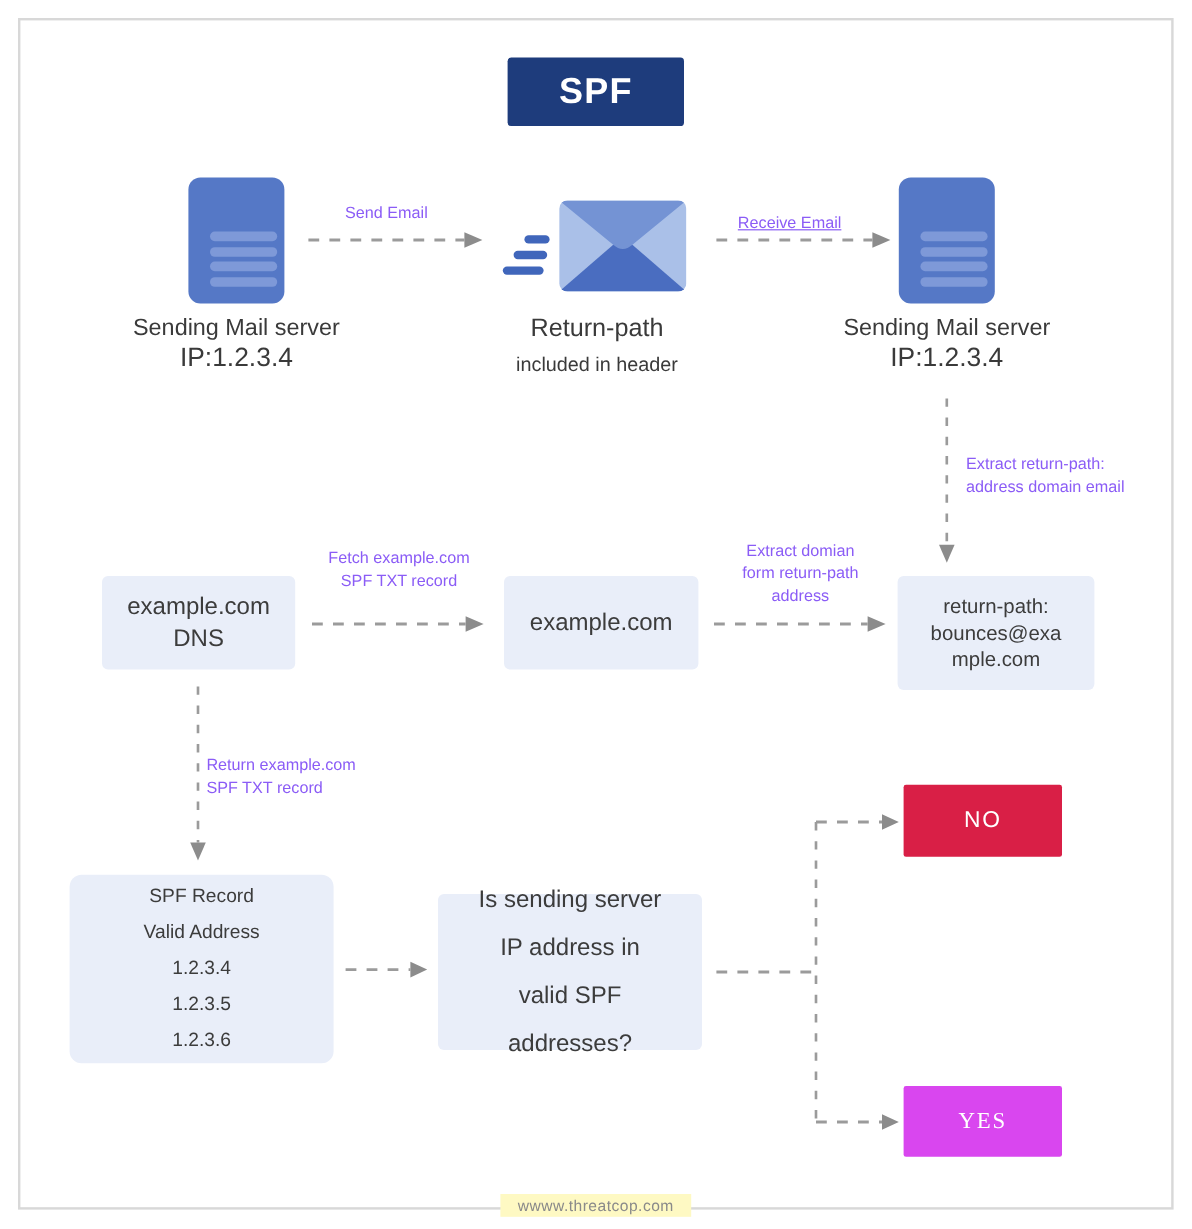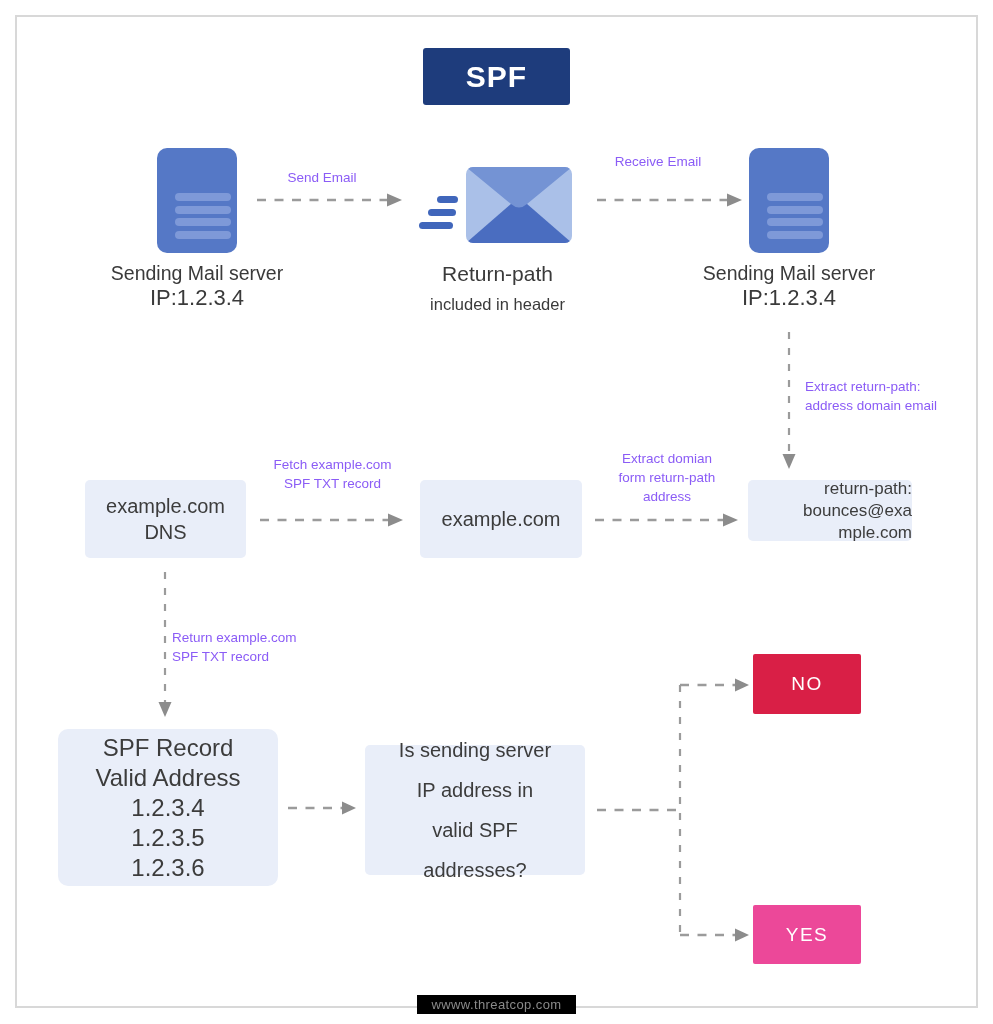--- a/index.html
+++ b/index.html
@@ -27,36 +27,36 @@
 
   
   .alabel{position:absolute;font-size:13.5px;color:#8b5cf6;line-height:19px;font-weight:400;}
   .alabel.center{text-align:center;}
 
   
   .lightbox{position:absolute;background:#e9eef9;border-radius:5px;display:flex;flex-direction:column;
             align-items:center;justify-content:center;color:#3c3c3c;font-weight:500;text-align:center;}
   .fs20{font-size:20px;line-height:26px;}
   .fs17{font-size:17px;line-height:22px;}
-  .spf-record{font-size:24px;line-height:30px;border-radius:10px;}
+  .spf-record{font-size:16px;line-height:30px;border-radius:10px;}
   .decision{font-size:20px;line-height:28px;}
 
-  .result-box{position:absolute;width:108px;display:flex;align-items:center;justify-content:center;
+  .result-box{position:absolute;width:132px;display:flex;align-items:center;justify-content:center;
               border-radius:2px;color:#fff;font-size:19px;font-weight:500;letter-spacing:1.5px;}
   .no-box{left:753px;top:654px;height:60px;background:#d91f46;}
-  .yes-box{left:753px;top:905px;height:59px;background:#ec4899;}
+  .yes-box{left:753px;top:905px;height:59px;background:#d946ef;font-family:Liberation Serif, serif;}
 
   svg.arrow{position:absolute;overflow:visible;}
 
   
   .speed{position:absolute;height:6.5px;border-radius:3.5px;background:#4066bb;}
 
   
   .footer{position:absolute;left:0;top:995px;width:100%;text-align:center;z-index:5;}
-  .footer span{display:inline-block;background:#000000;padding:2px 14px;color:#8a8a8a;
+  .footer span{display:inline-block;background:#fef9c3;padding:2px 14px;color:#8a8a8a;
                font-size:13px;letter-spacing:0.4px;}
 </style>
 </head>
 <body>
 
 <div class="stage">
   <div class="frame"></div>
 
   <div class="title-box">
     <span>SPF</span>
@@ -92,21 +92,21 @@
       <rect width="106" height="76" fill="#aac0e8"></rect>
       <polygon points="0,76 53,30 106,76" fill="#4a6dc0"></polygon>
       <path d="M0,0 H106 L61,37 Q53,44 45,37 Z" fill="#7493d4"></path>
     </g>
   </svg>
   <div class="caption" style="left:385px;top:260px;width:225px;">
     <div class="env-title">Return-path</div>
     <div class="env-sub">included in header</div>
   </div>
 
-  <div class="alabel center" style="left:598px;top:152px;width:120px;">Receive Email</div>
+  <div class="alabel center" style="left:598px;top:176px;width:120px;text-decoration:underline;">Receive Email</div>
   <svg class="arrow" style="left:595px;top:192px;" width="150" height="16">
     <line x1="2" y1="8" x2="132" y2="8" stroke="#9b9b9b" stroke-width="2.4" stroke-dasharray="9 8.5"></line>
     <polygon points="132,1.5 147,8 132,14.5" fill="#8c8c8c"></polygon>
   </svg>
 
   <div class="server" style="left:749px;top:148px;">
     <span class="stripe" style="top:45px;"></span>
     <span class="stripe" style="top:57.5px;"></span>
     <span class="stripe" style="top:70px;"></span>
     <span class="stripe" style="top:82.5px;"></span>
@@ -146,21 +146,21 @@
   <div class="alabel center" style="left:592px;top:449px;width:150px;">
     <div>Extract domian</div>
     <div>form return-path</div>
     <div>address</div>
   </div>
   <svg class="arrow" style="left:593px;top:512px;" width="148" height="16">
     <line x1="2" y1="8" x2="130" y2="8" stroke="#9b9b9b" stroke-width="2.4" stroke-dasharray="9 8.5"></line>
     <polygon points="130,1.5 145,8 130,14.5" fill="#8c8c8c"></polygon>
   </svg>
 
-  <div class="lightbox fs17" style="left:748px;top:480px;width:164px;height:61px;align-items:flex-end;">
+  <div class="lightbox fs17" style="left:748px;top:480px;width:164px;height:95px;">
     <div>return-path:</div>
     <div>bounces@exa</div>
     <div>mple.com</div>
   </div>
 
   <svg class="arrow" style="left:157px;top:570px;" width="16" height="148">
     <line x1="8" y1="2" x2="8" y2="132" stroke="#9b9b9b" stroke-width="2.2" stroke-dasharray="7 9"></line>
     <polygon points="1.5,132 14.5,132 8,147" fill="#8c8c8c"></polygon>
   </svg>
   <div class="alabel" style="left:172px;top:628px;width:180px;">

